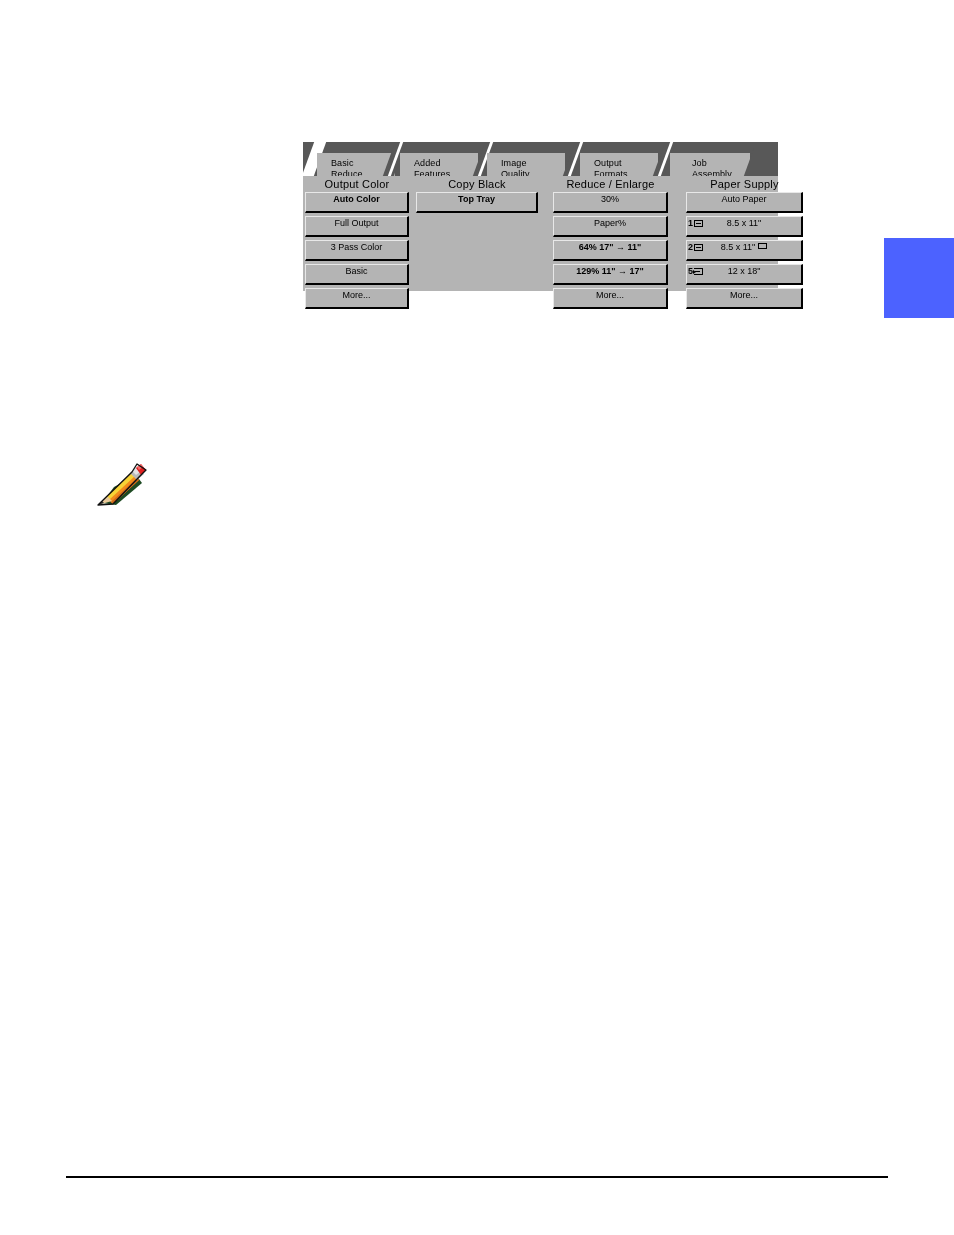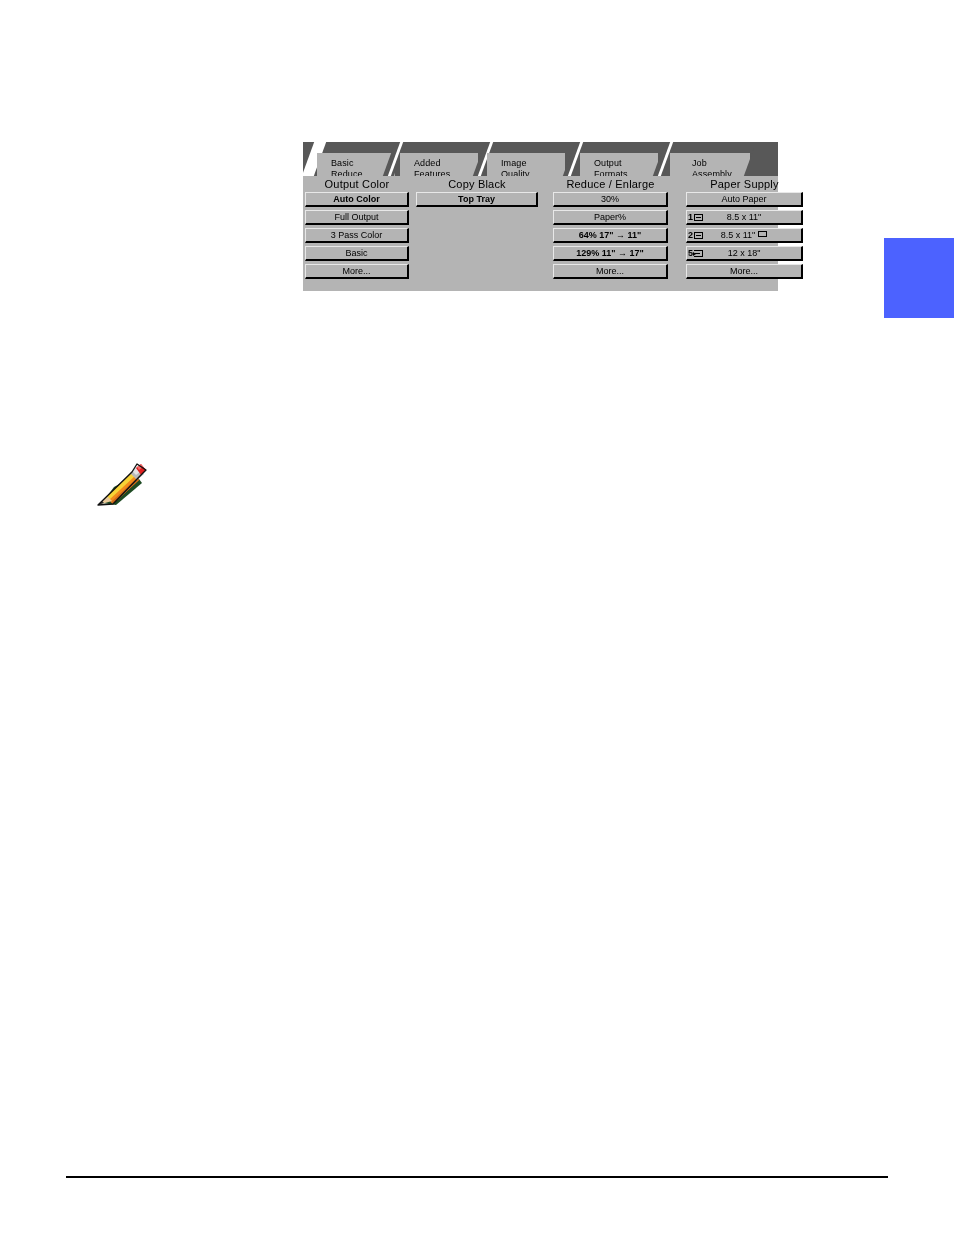--- a/index.html
+++ b/index.html
@@ -127,21 +127,21 @@
   .col-head {
     text-align: center;
     font-size: 11px;
     color: #000;
     height: 16px;
     line-height: 16px;
     letter-spacing: 0.2px;
   }
   .btn {
     position: relative;
-    height: 15px;
+    height: 21px;
     margin-bottom: 3px;
     background: #b4b4b4;
     border-top: 1px solid #e8e8e8;
     border-left: 1px solid #e8e8e8;
     border-right: 2px solid #000;
     border-bottom: 2px solid #000;
     box-sizing: border-box;
     font-size: 9px;
     line-height: 12px;
     color: #000;

